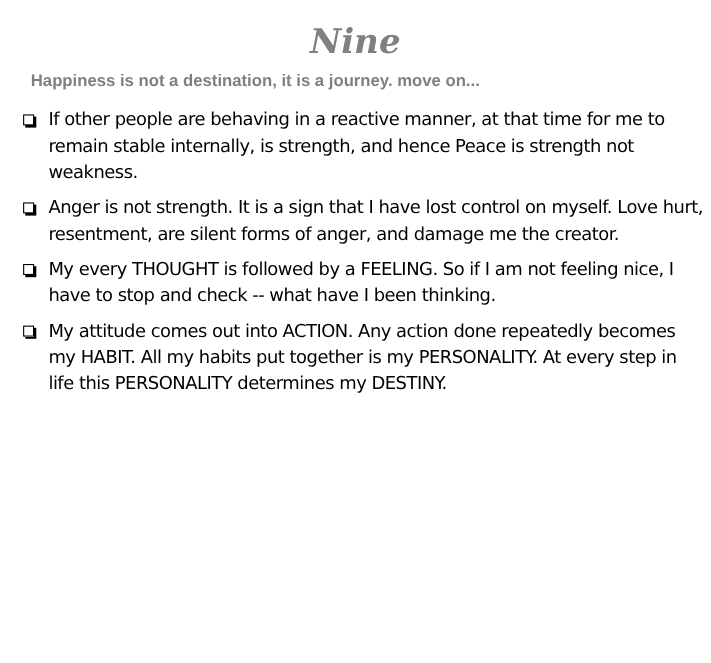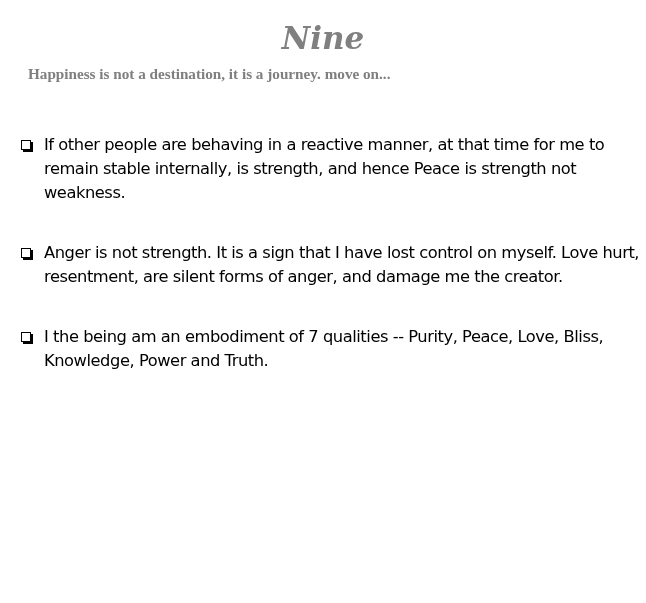--- a/index.html
+++ b/index.html
@@ -24,21 +24,21 @@
       font-style: italic;
       font-size: 31px;
       line-height: 40px;
       color: #808080;
       letter-spacing: 0px;
     }
     .subtitle {
       position: absolute;
       left: 28px;
       top: 64px;
-      font-family: Liberation Serif, serif;
+      font-family: Liberation Sans, sans-serif;
       font-weight: bold;
       font-size: 15.2px;
       line-height: 20px;
       color: #7f7f7f;
       white-space: nowrap;
     }
     .list {
       position: absolute;
       left: 21px;
       top: 97px;
@@ -49,21 +49,20 @@
     }
     .item {
       position: relative;
       padding-left: 23px;
       font-family: "DejaVu Sans", sans-serif;
       font-size: 16.3px;
       line-height: 24px;
       color: #000000;
       margin-bottom: 8px;
       letter-spacing: -0.45px;
-      margin-top: 36px;
     }
     .box {
       position: absolute;
       left: 0;
       top: 7px;
       width: 10px;
       height: 10px;
       border: 1.5px solid #000;
       box-shadow: 2px 2px 0 0 #000;
       box-sizing: border-box;
@@ -79,18 +78,19 @@
   <li class="item">
     <span class="box"></span>
     <span>If other people are behaving in a reactive manner, at that time for me to remain stable internally, is strength, and hence Peace is strength not weakness.</span>
   </li>
   <li class="item">
     <span class="box"></span>
     <span>Anger is not strength. It is a sign that I have lost control on myself. Love hurt, resentment, are silent forms of anger, and damage me the creator.</span>
   </li>
   <li class="item">
     <span class="box"></span>
+    <span>My every THOUGHT is followed by a FEELING. So if I am not feeling nice, I have to stop and check -- what have I been thinking.</span>
   </li>
   <li class="item">
     <span class="box"></span>
-    <span>I the being am an embodiment of 7 qualities -- Purity, Peace, Love, Bliss, Knowledge, Power and Truth.</span>
+    <span>My attitude comes out into ACTION. Any action done repeatedly becomes my HABIT. All my habits put together is my PERSONALITY. At every step in life this PERSONALITY determines my DESTINY.</span>
   </li>
 </ul>
 
 </body></html>

